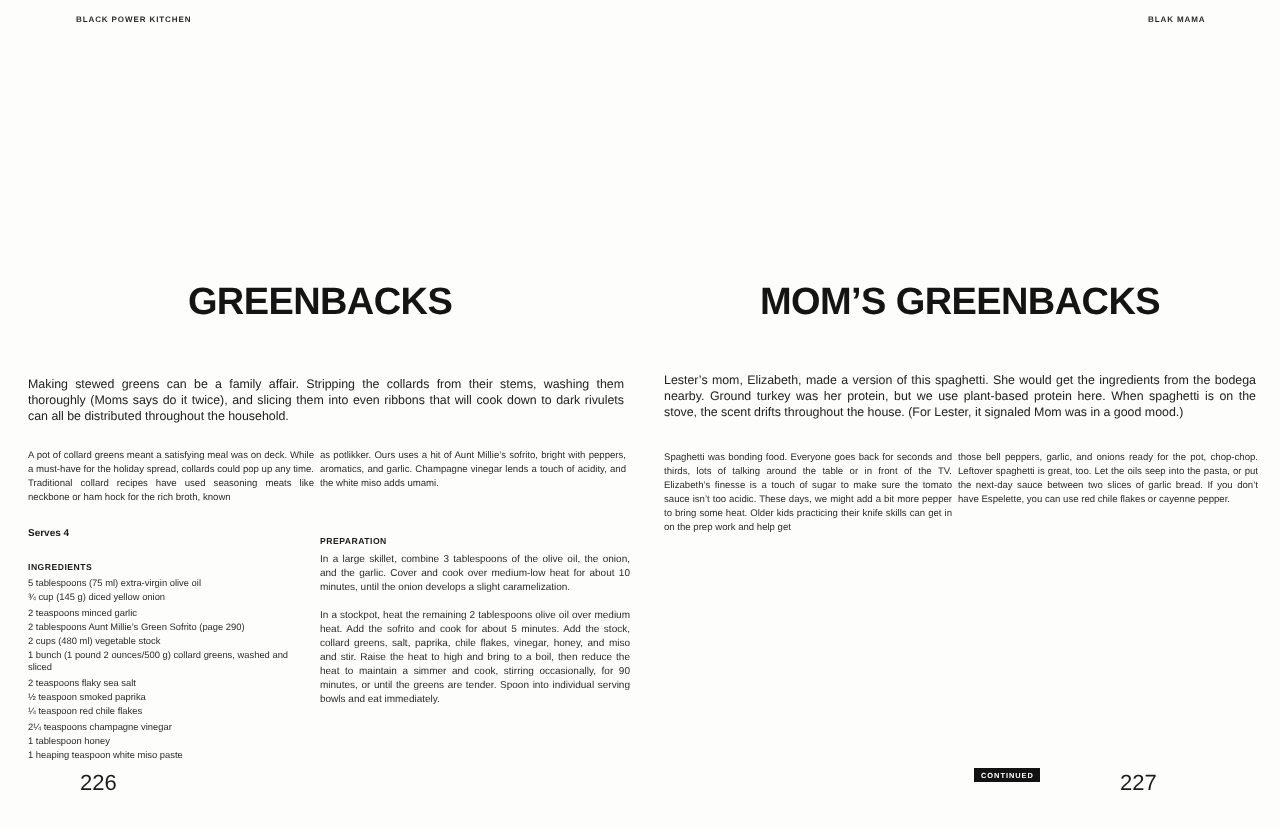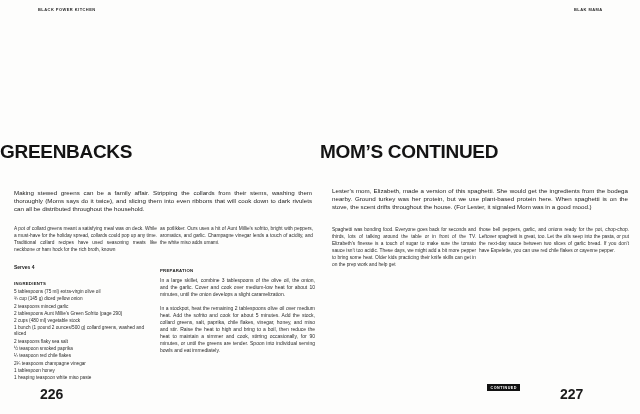--- a/index.html
+++ b/index.html
@@ -38,20 +38,21 @@
   }
   .running-head.rh-left  { left: 38px; }
   .running-head.rh-right { left: 254px; }
 
   .recipe-title {
     position: absolute;
     top: 141px;
     left: 0;
     width: 320px;
     margin: 0;
+    text-align: center;
     font-size: 19px;
     font-weight: 700;
     letter-spacing: -0.3px;
     color: #141414;
     white-space: nowrap;
   }
 
   .intro {
     position: absolute;
     margin: 0;
@@ -129,22 +130,22 @@
     color: #ffffff;
     font-size: 3.7px;
     font-weight: 700;
     letter-spacing: 0.5px;
     padding: 1.5px 3.5px 1.5px 3.5px;
   }
 
   .page-num {
     position: absolute;
     top: 386px;
-    font-size: 14px;
-    font-weight: 700;
+    font-size: 11px;
+    font-weight: 400;
     color: #1a1a1a;
   }
   .page.left  .page-num { left: 40px; }
   .page.right .page-num { left: 240px; width: 36px; text-align: left; }
 </style>
 </head>
 <body>
 
 <div class="spread">
 
@@ -180,21 +181,21 @@
     <div class="section-head prep-head">PREPARATION</div>
     <p class="prep p1">In a large skillet, combine 3 tablespoons of the olive oil, the onion, and the garlic. Cover and cook over medium-low heat for about 10 minutes, until the onion develops a slight caramelization.</p>
     <p class="prep p2">In a stockpot, heat the remaining 2 tablespoons olive oil over medium heat. Add the sofrito and cook for about 5 minutes. Add the stock, collard greens, salt, paprika, chile flakes, vinegar, honey, and miso and stir. Raise the heat to high and bring to a boil, then reduce the heat to maintain a simmer and cook, stirring occasionally, for 90 minutes, or until the greens are tender. Spoon into individual serving bowls and eat immediately.</p>
 
     <div class="page-num">226</div>
   </section>
 
   <section class="page right">
     <div class="running-head rh-right">BLAK MAMA</div>
 
-    <h1 class="recipe-title">MOM’S CONTINUED</h1>
+    <h1 class="recipe-title">MOM’S GREENBACKS</h1>
 
     <p class="intro">Lester’s mom, Elizabeth, made a version of this spaghetti. She would get the ingredients from the bodega nearby. Ground turkey was her protein, but we use plant-based protein here. When spaghetti is on the stove, the scent drifts throughout the house. (For Lester, it signaled Mom was in a good mood.)</p>
 
     <p class="body-col c1">Spaghetti was bonding food. Everyone goes back for seconds and thirds, lots of talking around the table or in front of the TV. Elizabeth’s finesse is a touch of sugar to make sure the tomato sauce isn’t too acidic. These days, we might add a bit more pepper to bring some heat. Older kids practicing their knife skills can get in on the prep work and help get</p>
     <p class="body-col c2">those bell peppers, garlic, and onions ready for the pot, chop-chop. Leftover spaghetti is great, too. Let the oils seep into the pasta, or put the next-day sauce between two slices of garlic bread. If you don’t have Espelette, you can use red chile flakes or cayenne pepper.</p>
 
     <span class="continued-badge">CONTINUED</span>
 
     <div class="page-num">227</div>
   </section>

